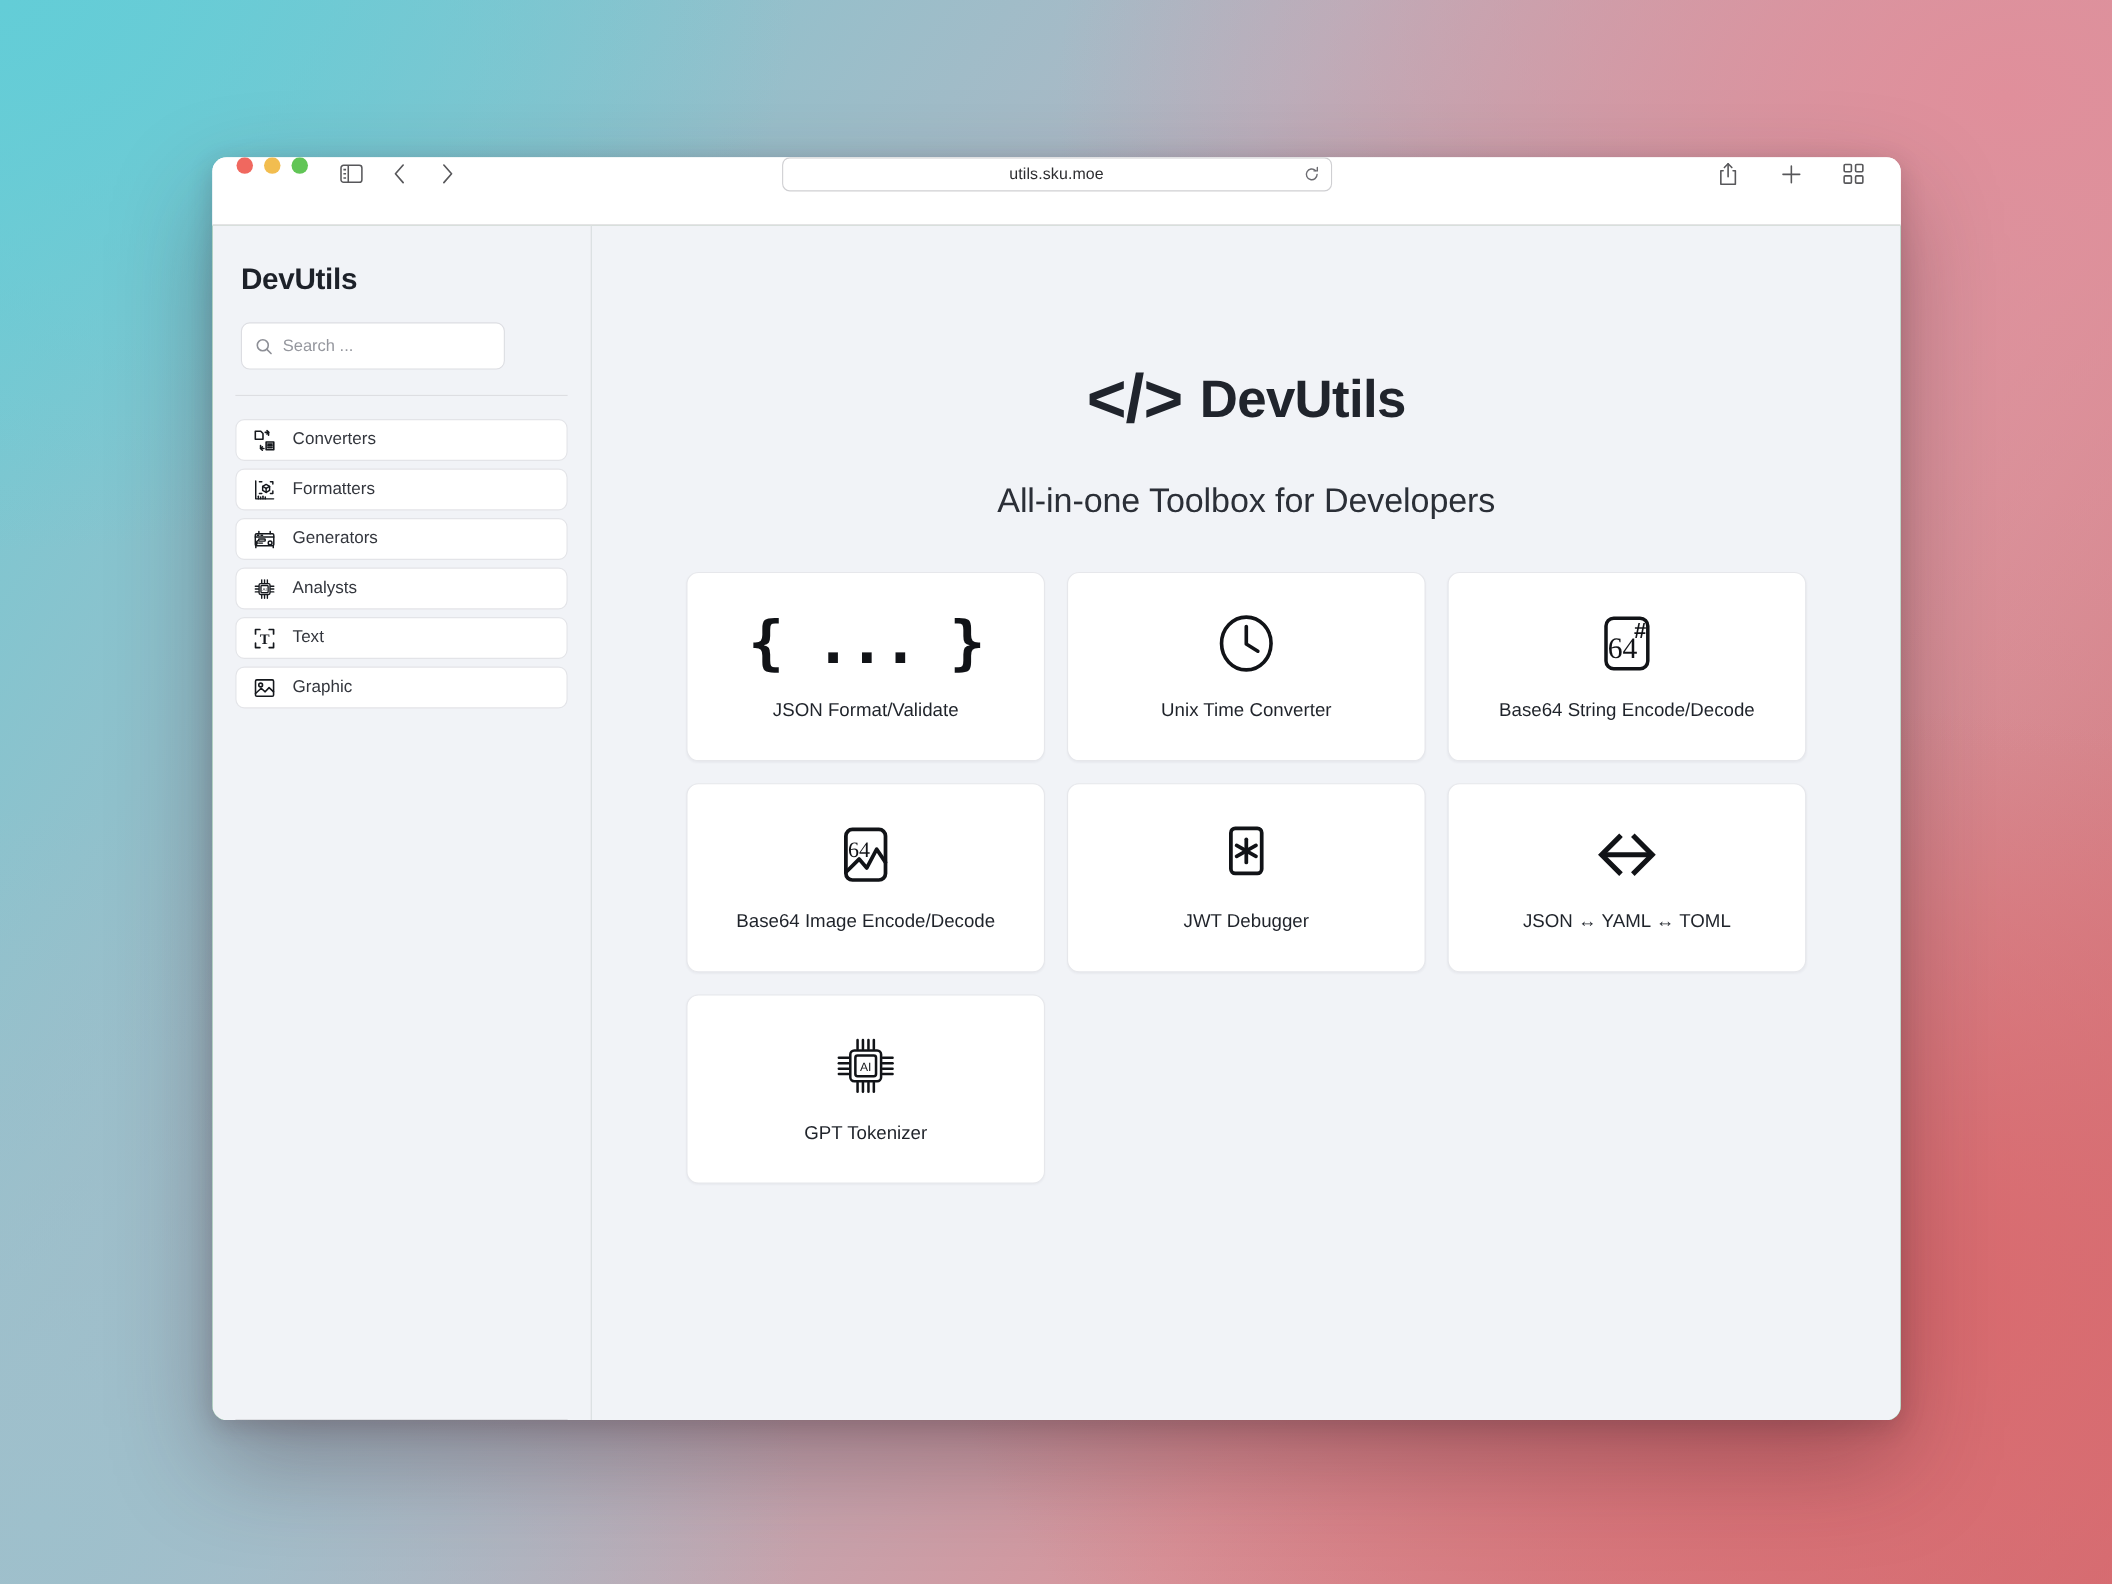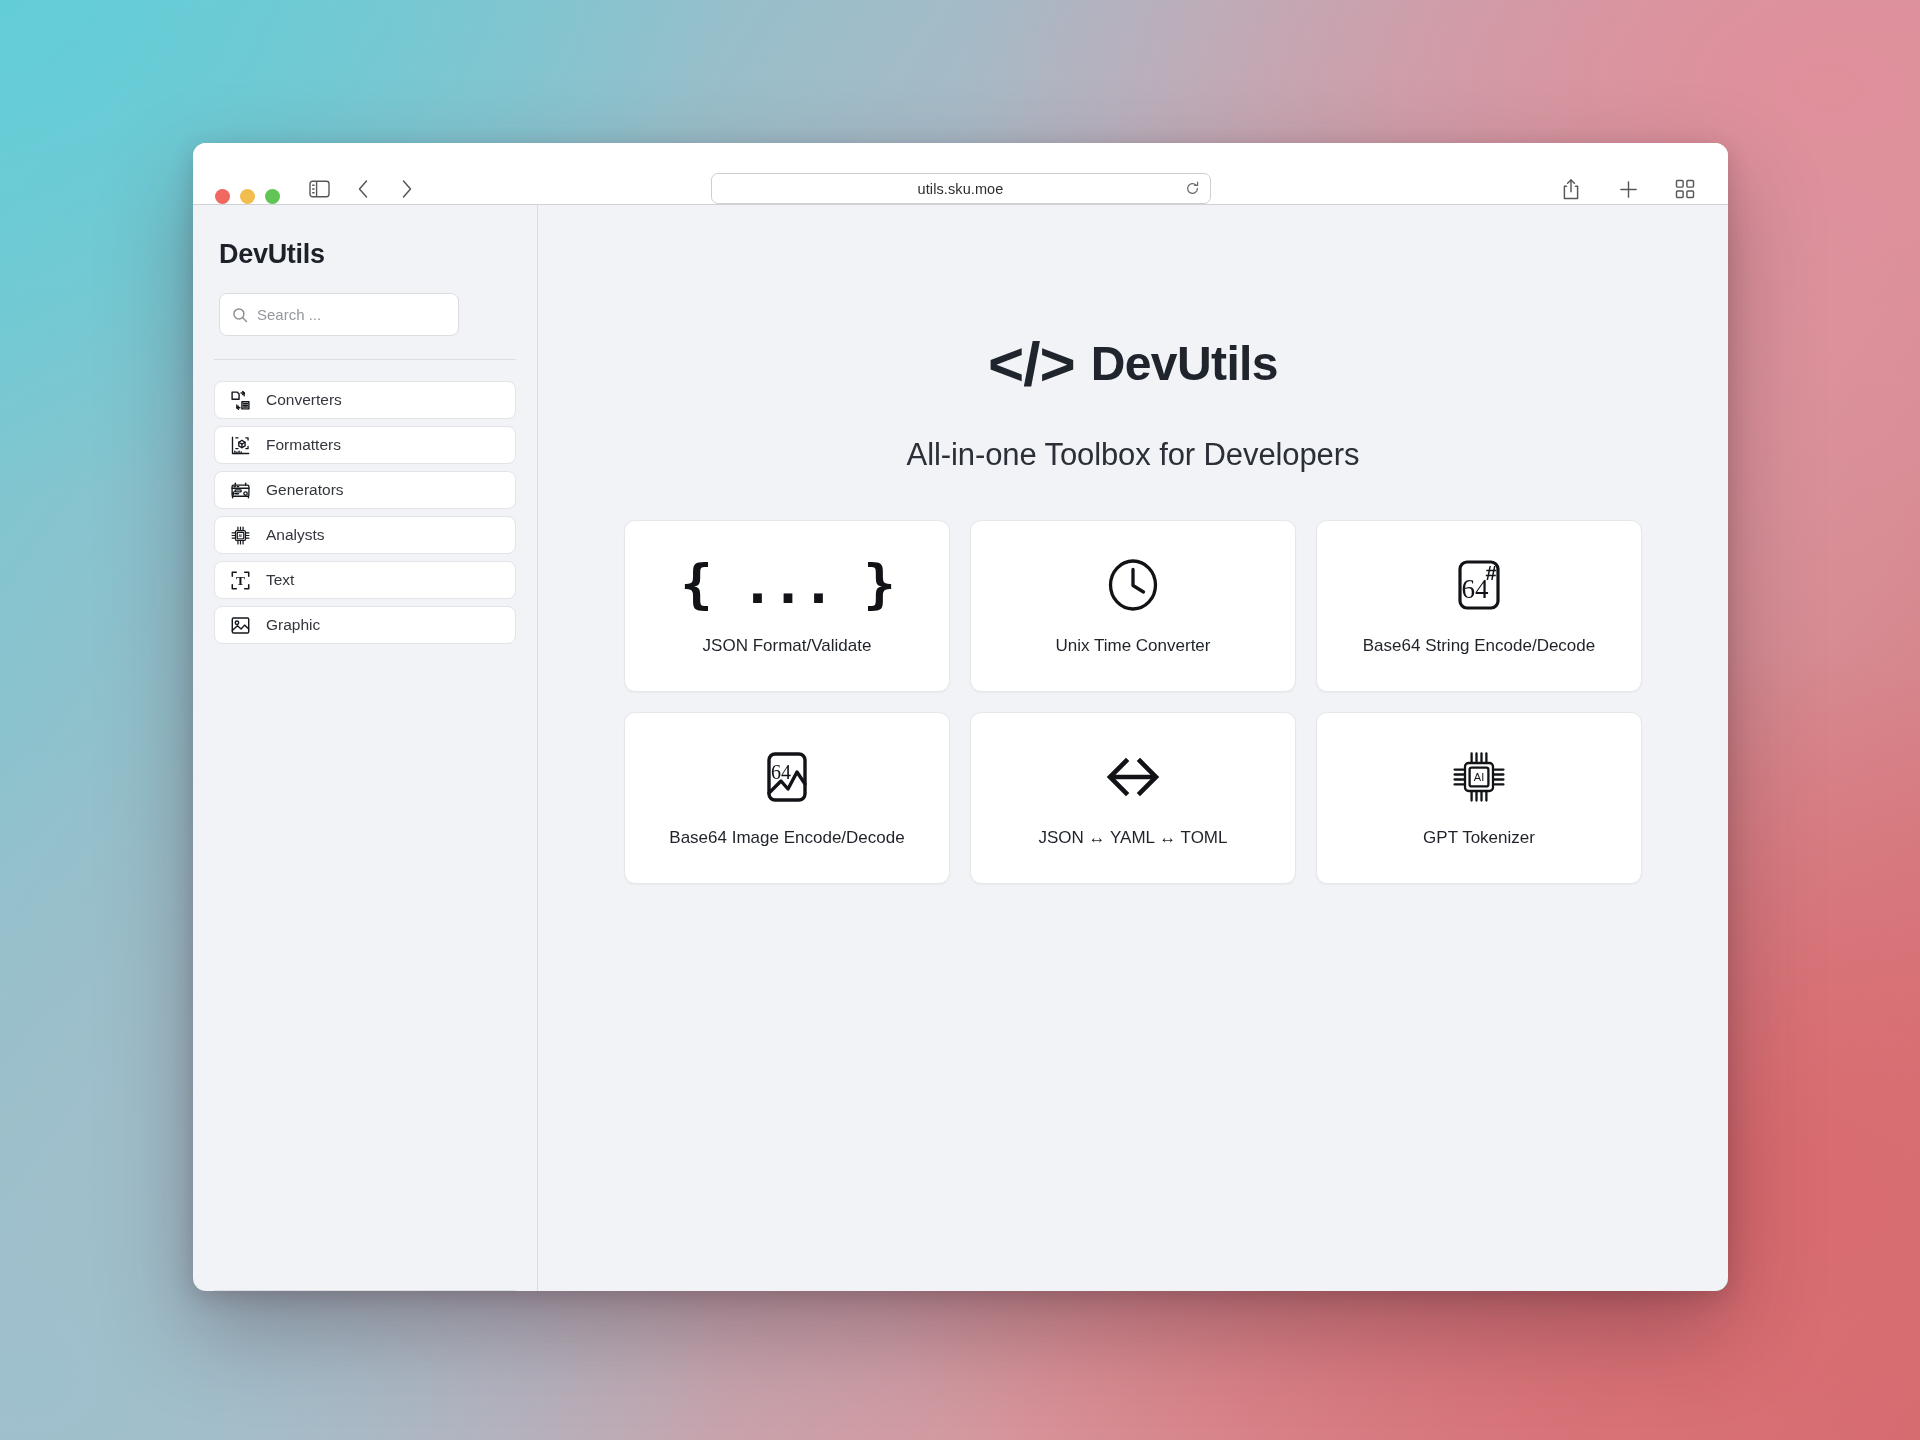--- a/index.html
+++ b/index.html
@@ -35,21 +35,21 @@
     flex-direction: column;
   }
 
   
   .titlebar {
     height: 62px;
     flex: 0 0 62px;
     background: #ffffff;
     border-bottom: 1px solid #d2d2d4;
     display: flex;
-    align-items: flex-end;
+    align-items: flex-start;
     padding: 0 22px;
     position: relative;
   }
 
   .traffic { display: flex; gap: 10px; align-items: center; }
   .dot { width: 15px; height: 15px; border-radius: 50%; }
   .dot.red { background: #f0685f; }
   .dot.yellow { background: #f2bd4f; }
   .dot.green { background: #61c556; }
 
@@ -480,20 +480,31 @@
           <span class="card-icon">
             <svg width="58" height="58" viewBox="0 0 58 58" fill="none" stroke="currentColor" stroke-width="3.4" stroke-linejoin="round" stroke-linecap="round">
               <rect x="11" y="6" width="36" height="46" rx="6"></rect>
               <text x="23" y="31" font-family="Liberation Serif, serif" font-size="20" text-anchor="middle" fill="currentColor" stroke="none">64</text>
               <polyline points="11,45 23,33 30,41 39,24 47,36"></polyline>
             </svg>
           </span>
           <span class="card-label">Base64 Image Encode/Decode</span>
         </div>
 
+        <div class="card">
+          <span class="card-icon">
+            <svg width="58" height="58" viewBox="0 0 58 58" fill="none" stroke="currentColor" stroke-width="3.4" stroke-linecap="round">
+              <rect x="15" y="5" width="28" height="41" rx="4"></rect>
+              <line x1="29" y1="15" x2="29" y2="36"></line>
+              <line x1="20.2" y1="20.5" x2="37.8" y2="30.5"></line>
+              <line x1="37.8" y1="20.5" x2="20.2" y2="30.5"></line>
+            </svg>
+          </span>
+          <span class="card-label">JWT Debugger</span>
+        </div>
 
         <div class="card">
           <span class="card-icon">
             <svg width="68" height="58" viewBox="0 0 68 58" fill="none" stroke="currentColor" stroke-width="4.6" stroke-linecap="square" stroke-linejoin="miter">
               <line x1="14" y1="29" x2="54" y2="29"></line>
               <polyline points="27,13 11,29 27,45"></polyline>
               <polyline points="41,13 57,29 41,45"></polyline>
             </svg>
           </span>
           <span class="card-label">JSON ↔ YAML ↔ TOML</span>

